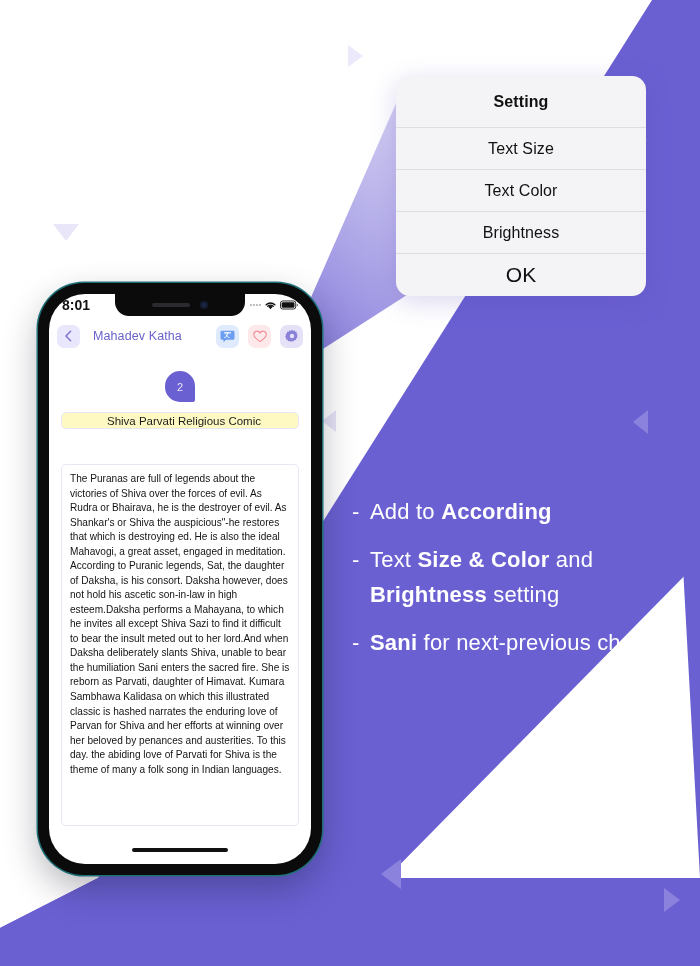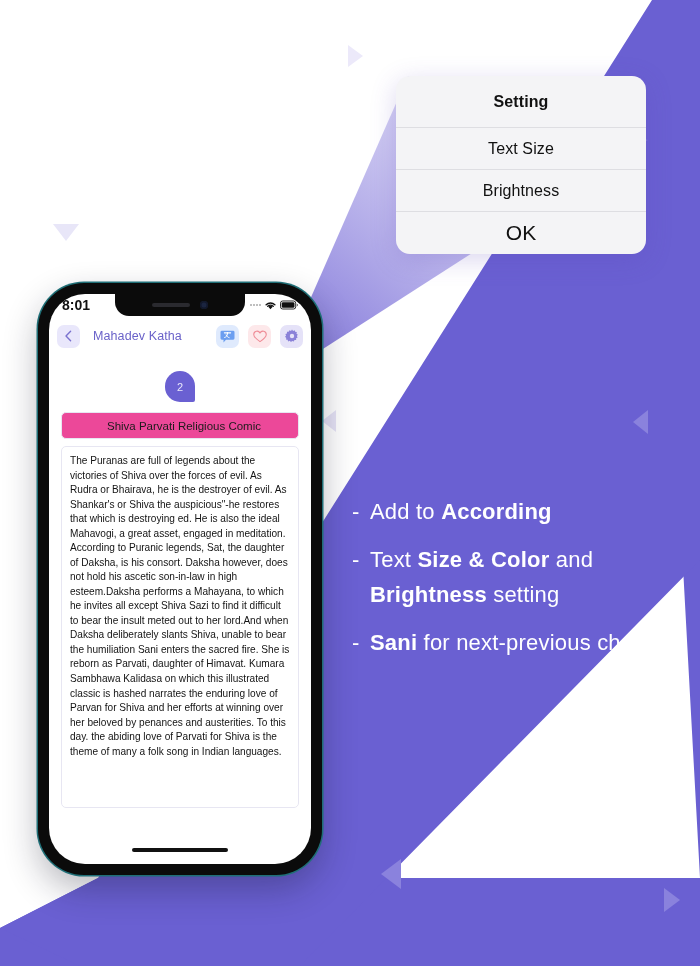--- a/index.html
+++ b/index.html
@@ -105,31 +105,31 @@
     width: 30px; height: 31px;
     background: #6a60d2;
     border-radius: 15px 15px 2px 15px;
     display: flex; align-items: center; justify-content: center;
     color: #e8e6fa; font-size: 11px; z-index: 3;
   }
 
   
   #chapter-title-card {
     position: absolute; top: 118px; left: 12px; right: 12px;
-    height: 27px;
-    background: #ec4899;
+    height: 17px;
+    background: #fef9c3;
     border: 1px solid #e7e6f2;
     border-radius: 5px;
     display: flex; align-items: center; justify-content: center;
     font-size: 11.5px; color: #1c1c1c; padding-left: 8px;
   }
 
   
   #story-card {
-    position: absolute; top: 152px; left: 12px; right: 12px;
+    position: absolute; top: 170px; left: 12px; right: 12px;
     height: 362px;
     background: #fff;
     border: 1px solid #e7e6f2;
     border-radius: 5px;
     padding: 7px 7px 7px 8px;
     overflow: hidden;
   }
   #story-text {
     font-size: 10.1px;
     line-height: 1.44;
@@ -184,20 +184,21 @@
   <div class="tri" style="left:348px; top:45px; border-top:11px solid transparent; border-bottom:11px solid transparent; border-left:15px solid #ece9fa;"></div>
   <div class="tri" style="left:53px; top:224px; border-left:13px solid transparent; border-right:13px solid transparent; border-top:17px solid #e8e6f8;"></div>
   <div class="tri" style="left:322px; top:410px; border-top:11px solid transparent; border-bottom:11px solid transparent; border-right:14px solid #e6e3f6;"></div>
   <div class="tri" style="left:633px; top:410px; border-top:12px solid transparent; border-bottom:12px solid transparent; border-right:15px solid #8a82dd;"></div>
   <div class="tri" style="left:381px; top:859px; border-top:15px solid transparent; border-bottom:15px solid transparent; border-right:20px solid #8a82dd;"></div>
   <div class="tri" style="left:664px; top:888px; border-top:12px solid transparent; border-bottom:12px solid transparent; border-left:16px solid #8a82dd;"></div>
 
   <div id="setting-dialog">
     <div class="dlg-row dlg-title">Setting</div>
     <div class="dlg-row">Text Size</div>
+    <div class="dlg-row">Text Color</div>
     <div class="dlg-row">Brightness</div>
     <div class="dlg-row dlg-ok">OK</div>
   </div>
 
   <div id="phone">
     <div id="phone-screen">
 
       <div id="notch">
         <span class="notch-speaker"></span>
         <span class="notch-cam"></span>

